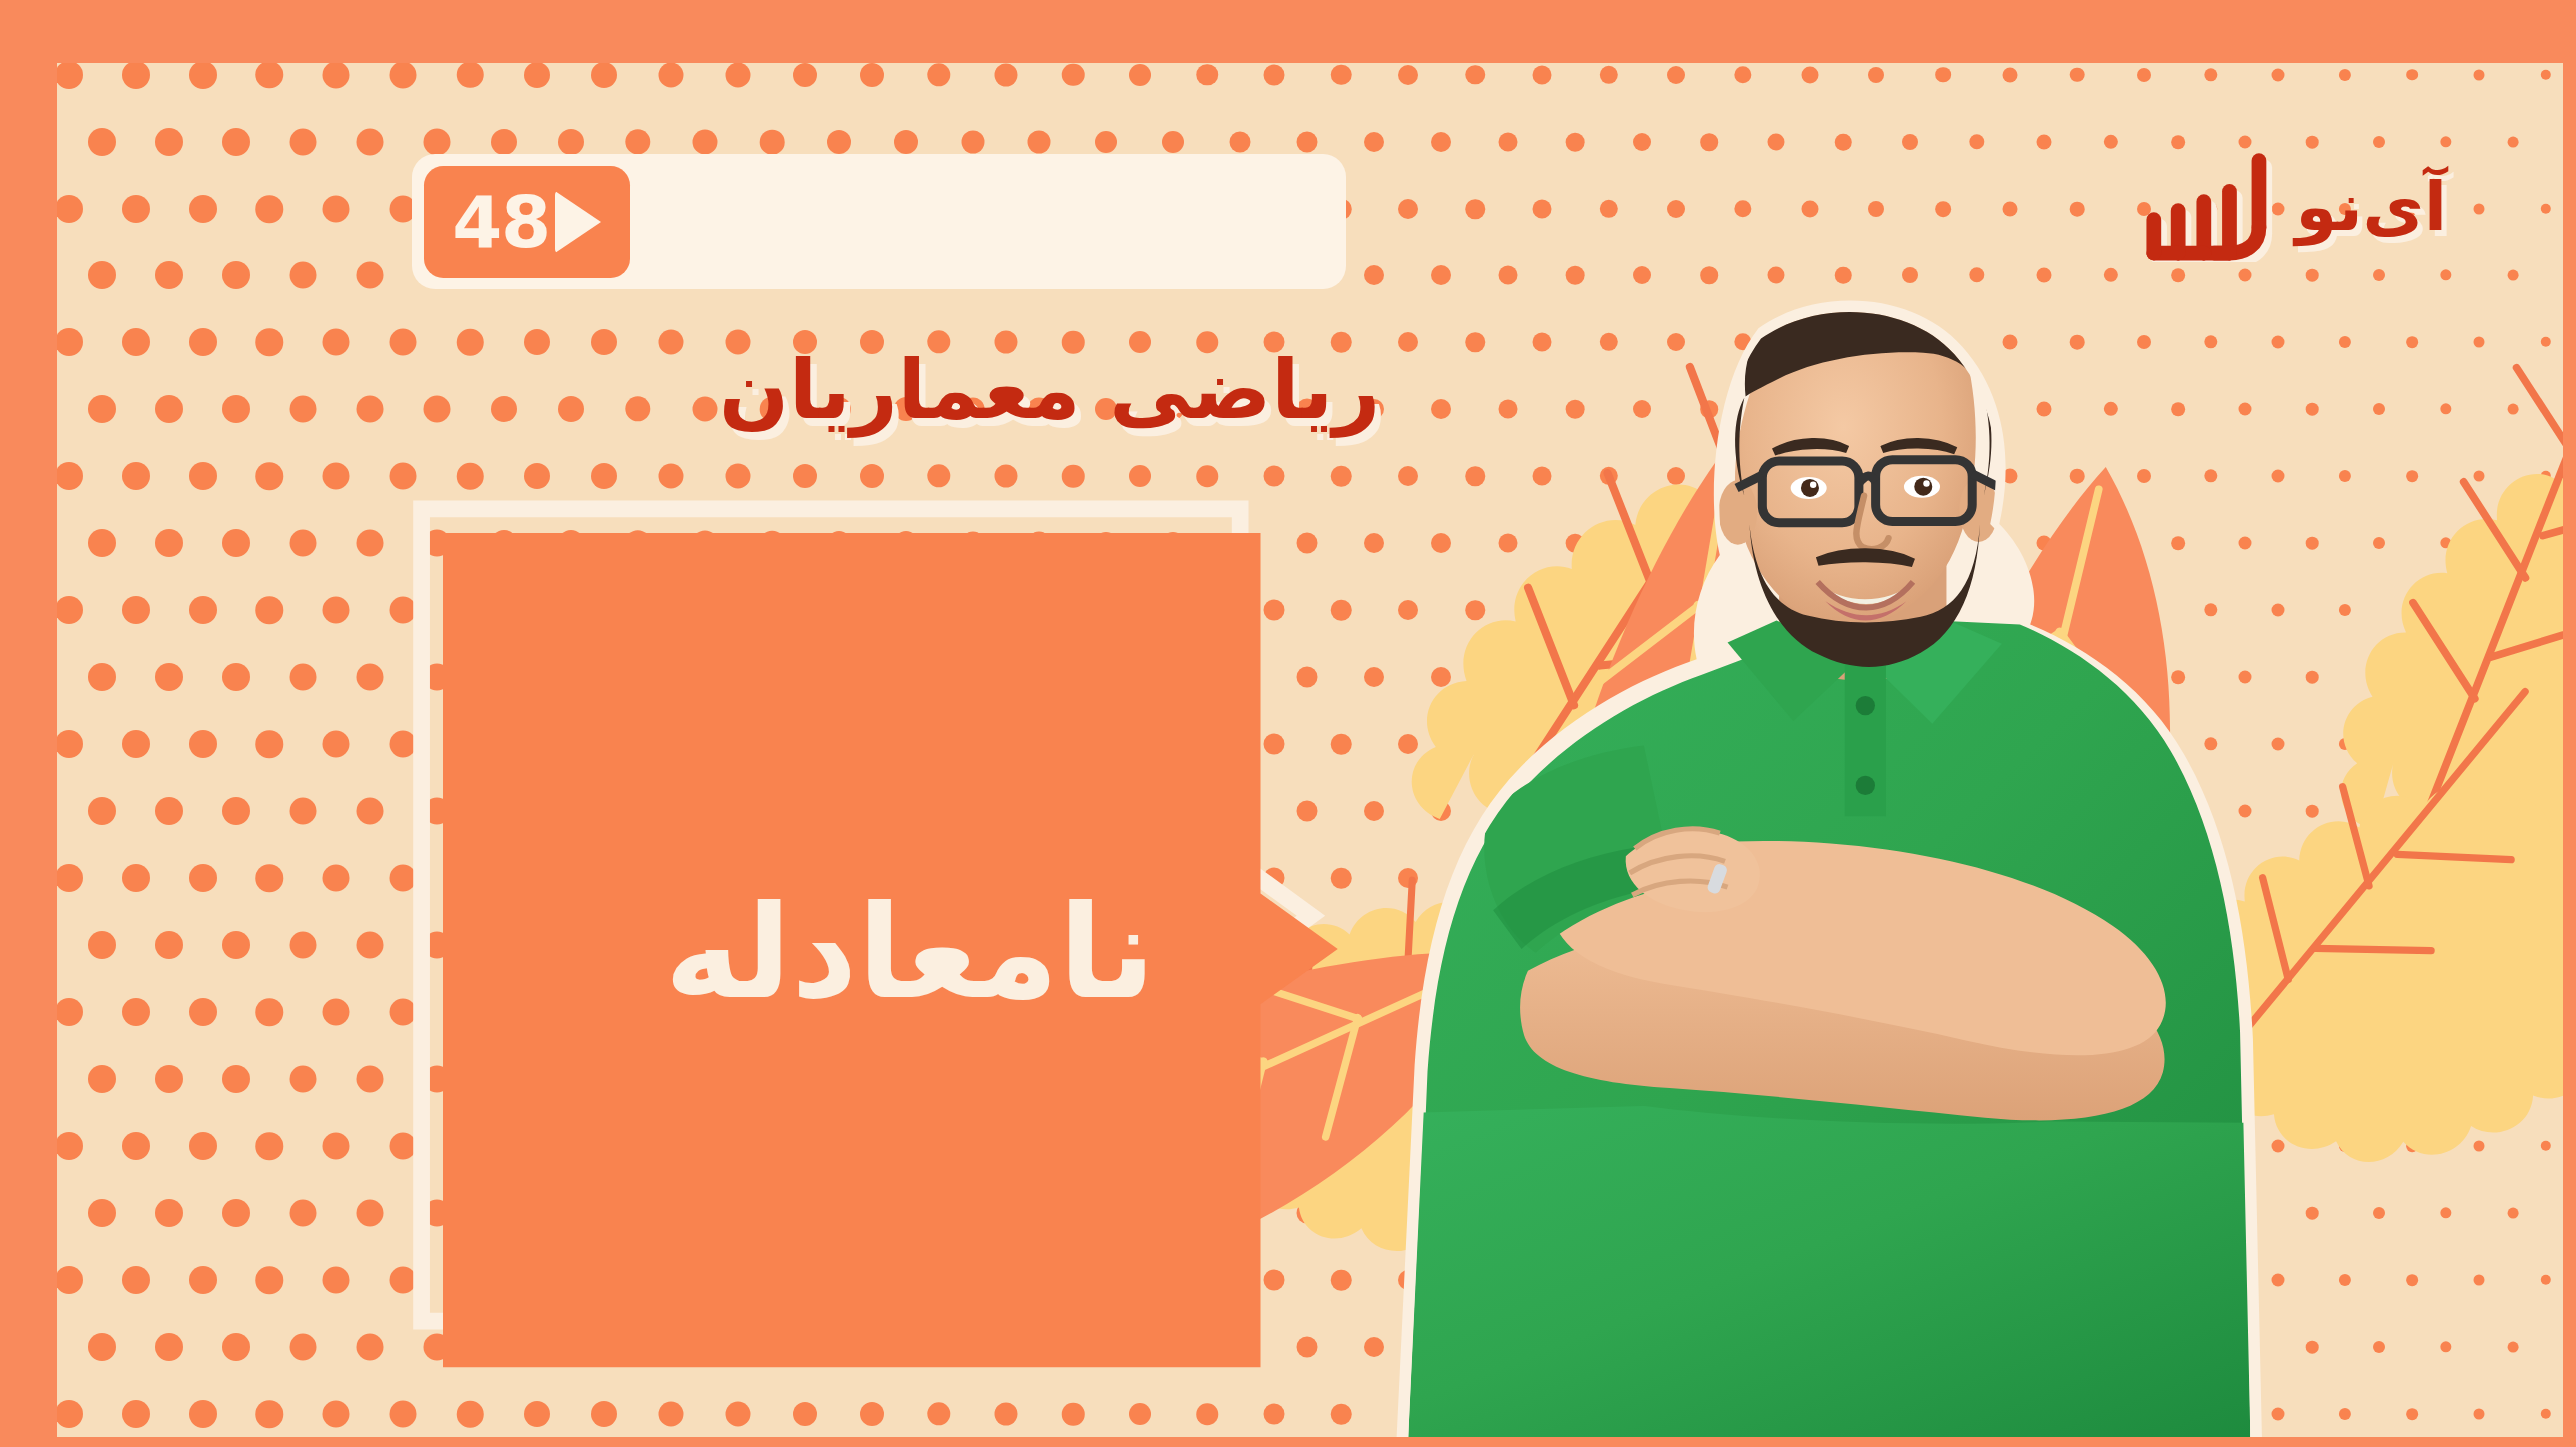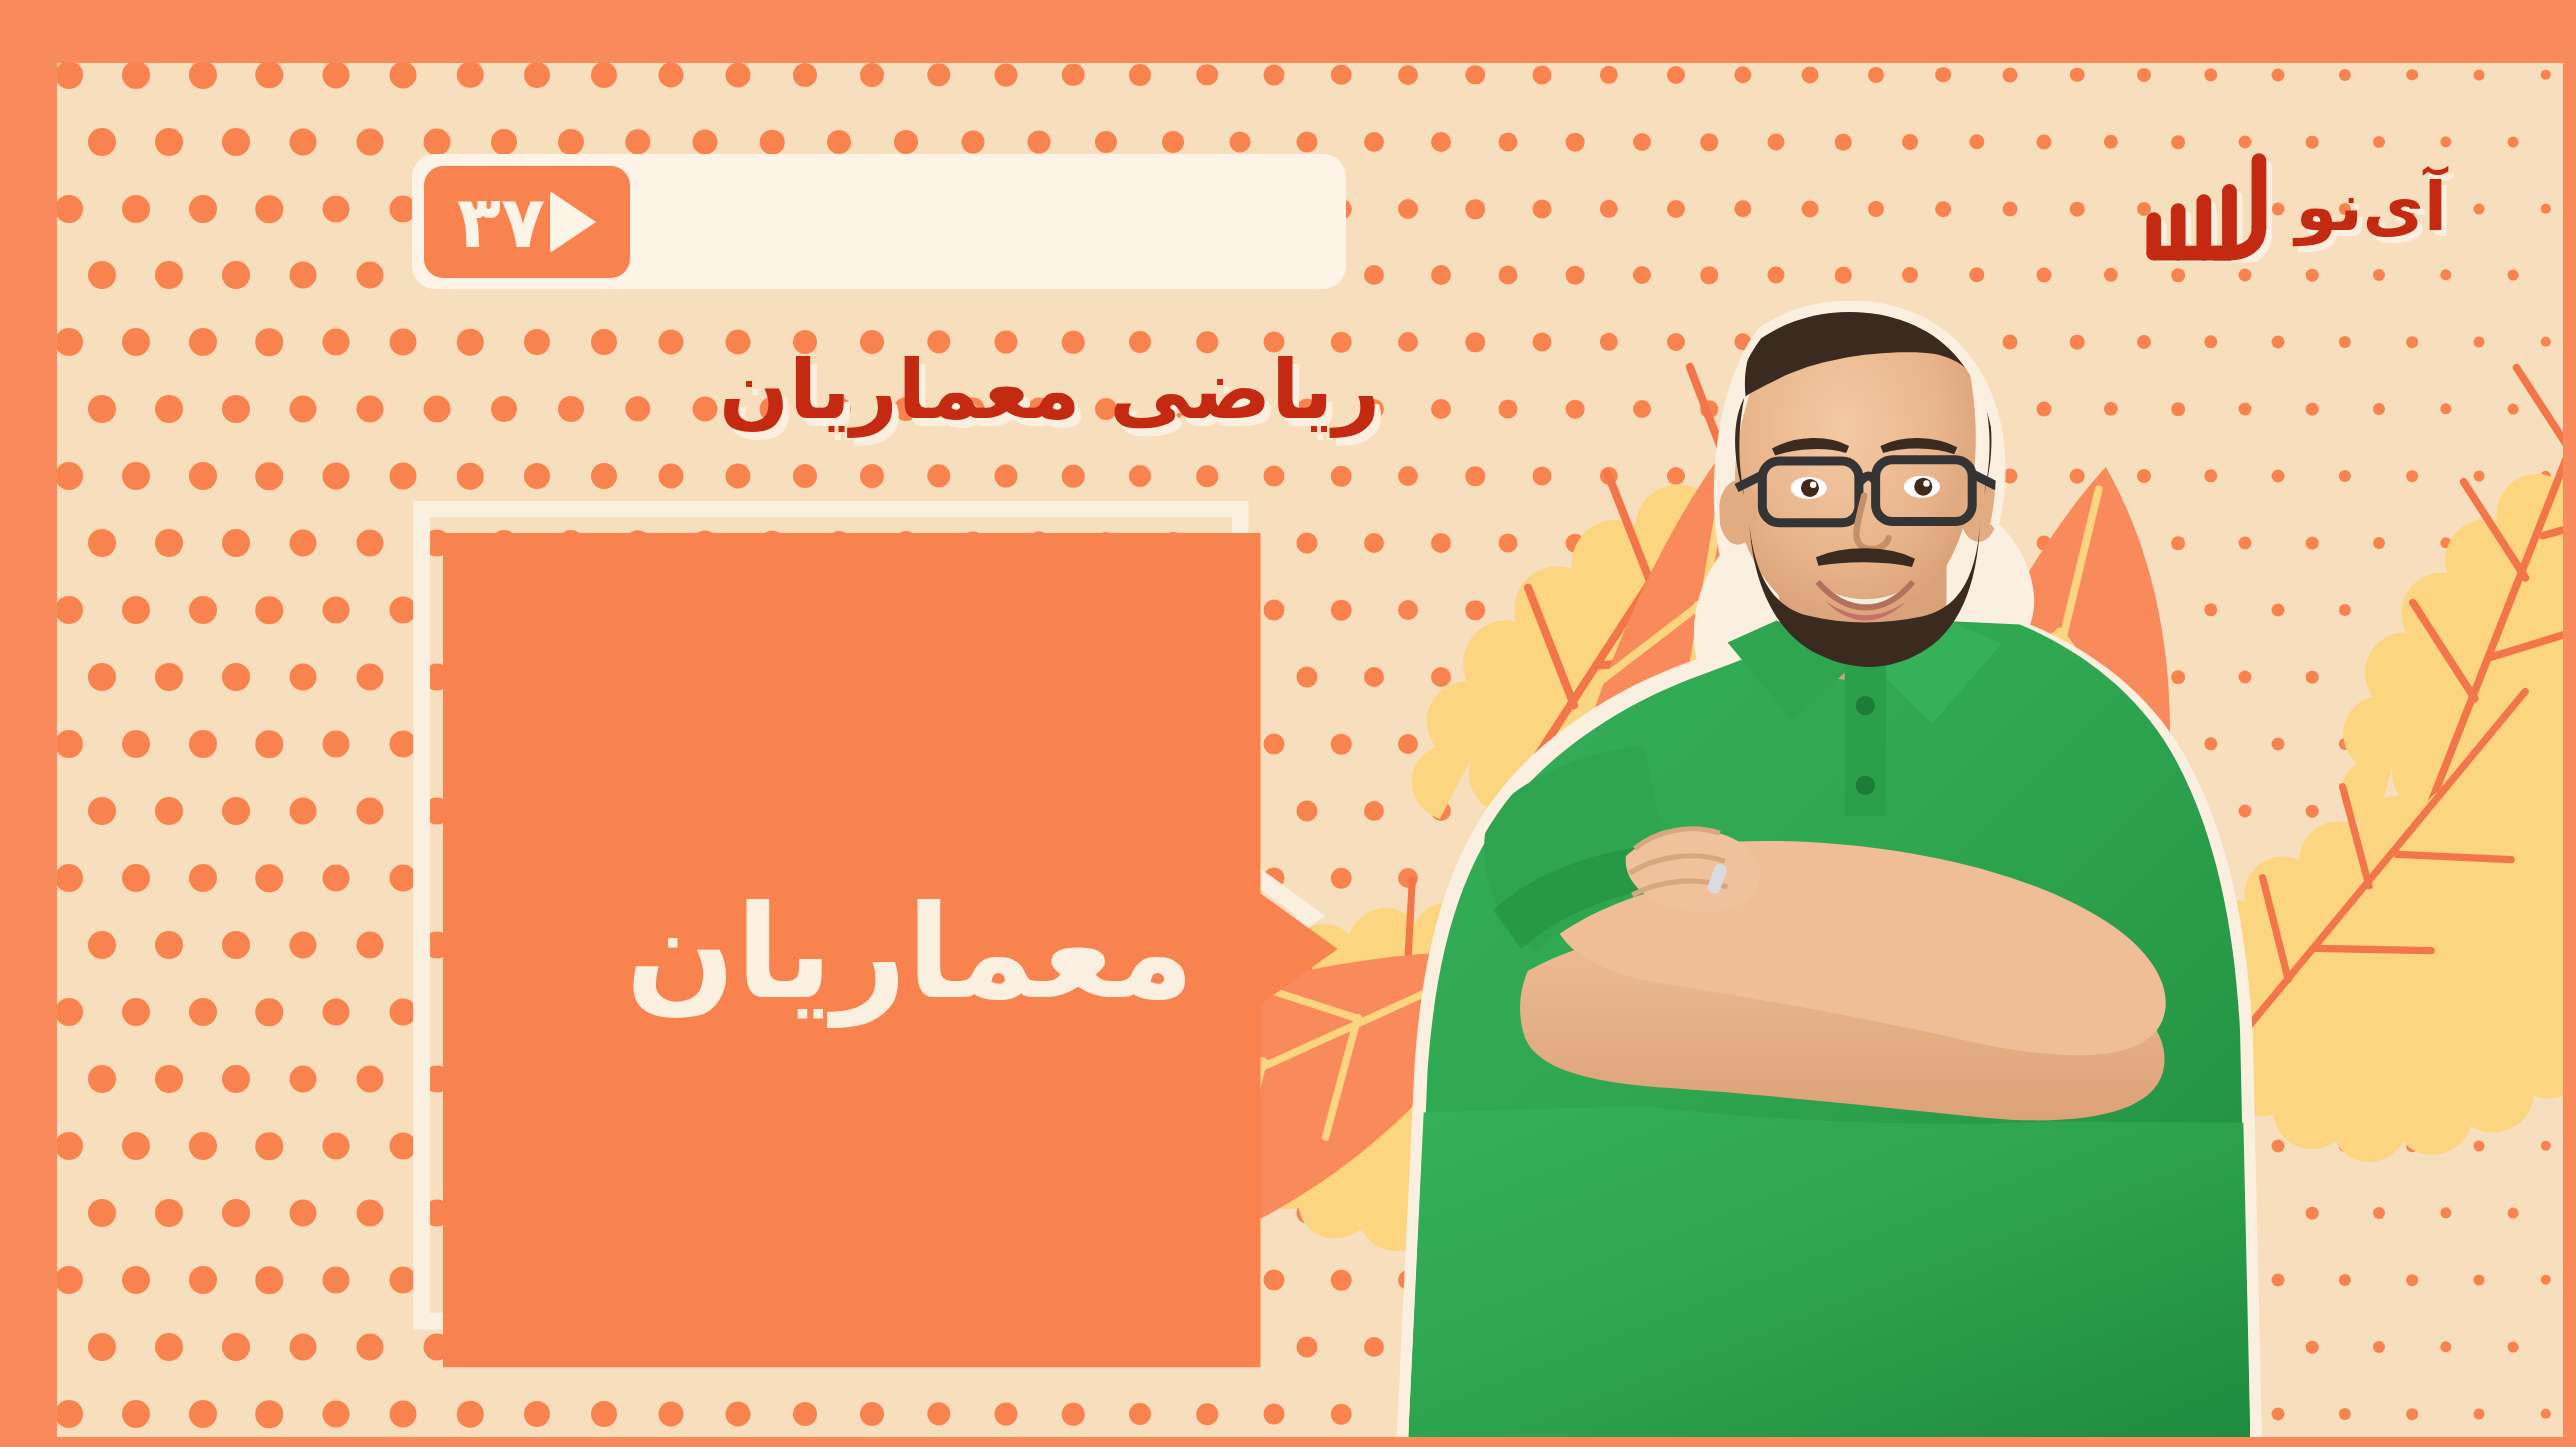--- a/index.html
+++ b/index.html
@@ -1264,26 +1264,26 @@
       <svg class="bubble-fill" viewBox="0 0 1510 1300">
         <path d="M 0 0
                  L 1270 0
                  L 1270 560
                  L 1390 646
                  L 1270 732
                  L 1270 1296
                  L 0 1296 Z" fill="#F9834F"></path>
       </svg>
 
-      <div class="bubble-title">معماریان</div>
+      <div class="bubble-title">نامعادله</div>
     </div>
 
     <div class="pillbar">
       <div class="ep-badge">
-        <span class="ep-num">۳۷</span>
+        <span class="ep-num">48</span>
         <span class="play-tri"></span>
       </div>
     </div>
 
     <div class="teacher-name">ریاضی معماریان</div>
 
     <div style="position:absolute; right:116px; top:90px; display:flex; align-items:center; gap:16.7px; direction:rtl;">
       <span style="color:#C42A11; font-size:67px; font-weight:700; text-shadow:5.2px 5.8px 0 #FBEFE0; line-height:1;">آی‌نو</span>
       <svg width="151" height="109" viewBox="0 0 235 170">
         <g transform="translate(6,4)">

